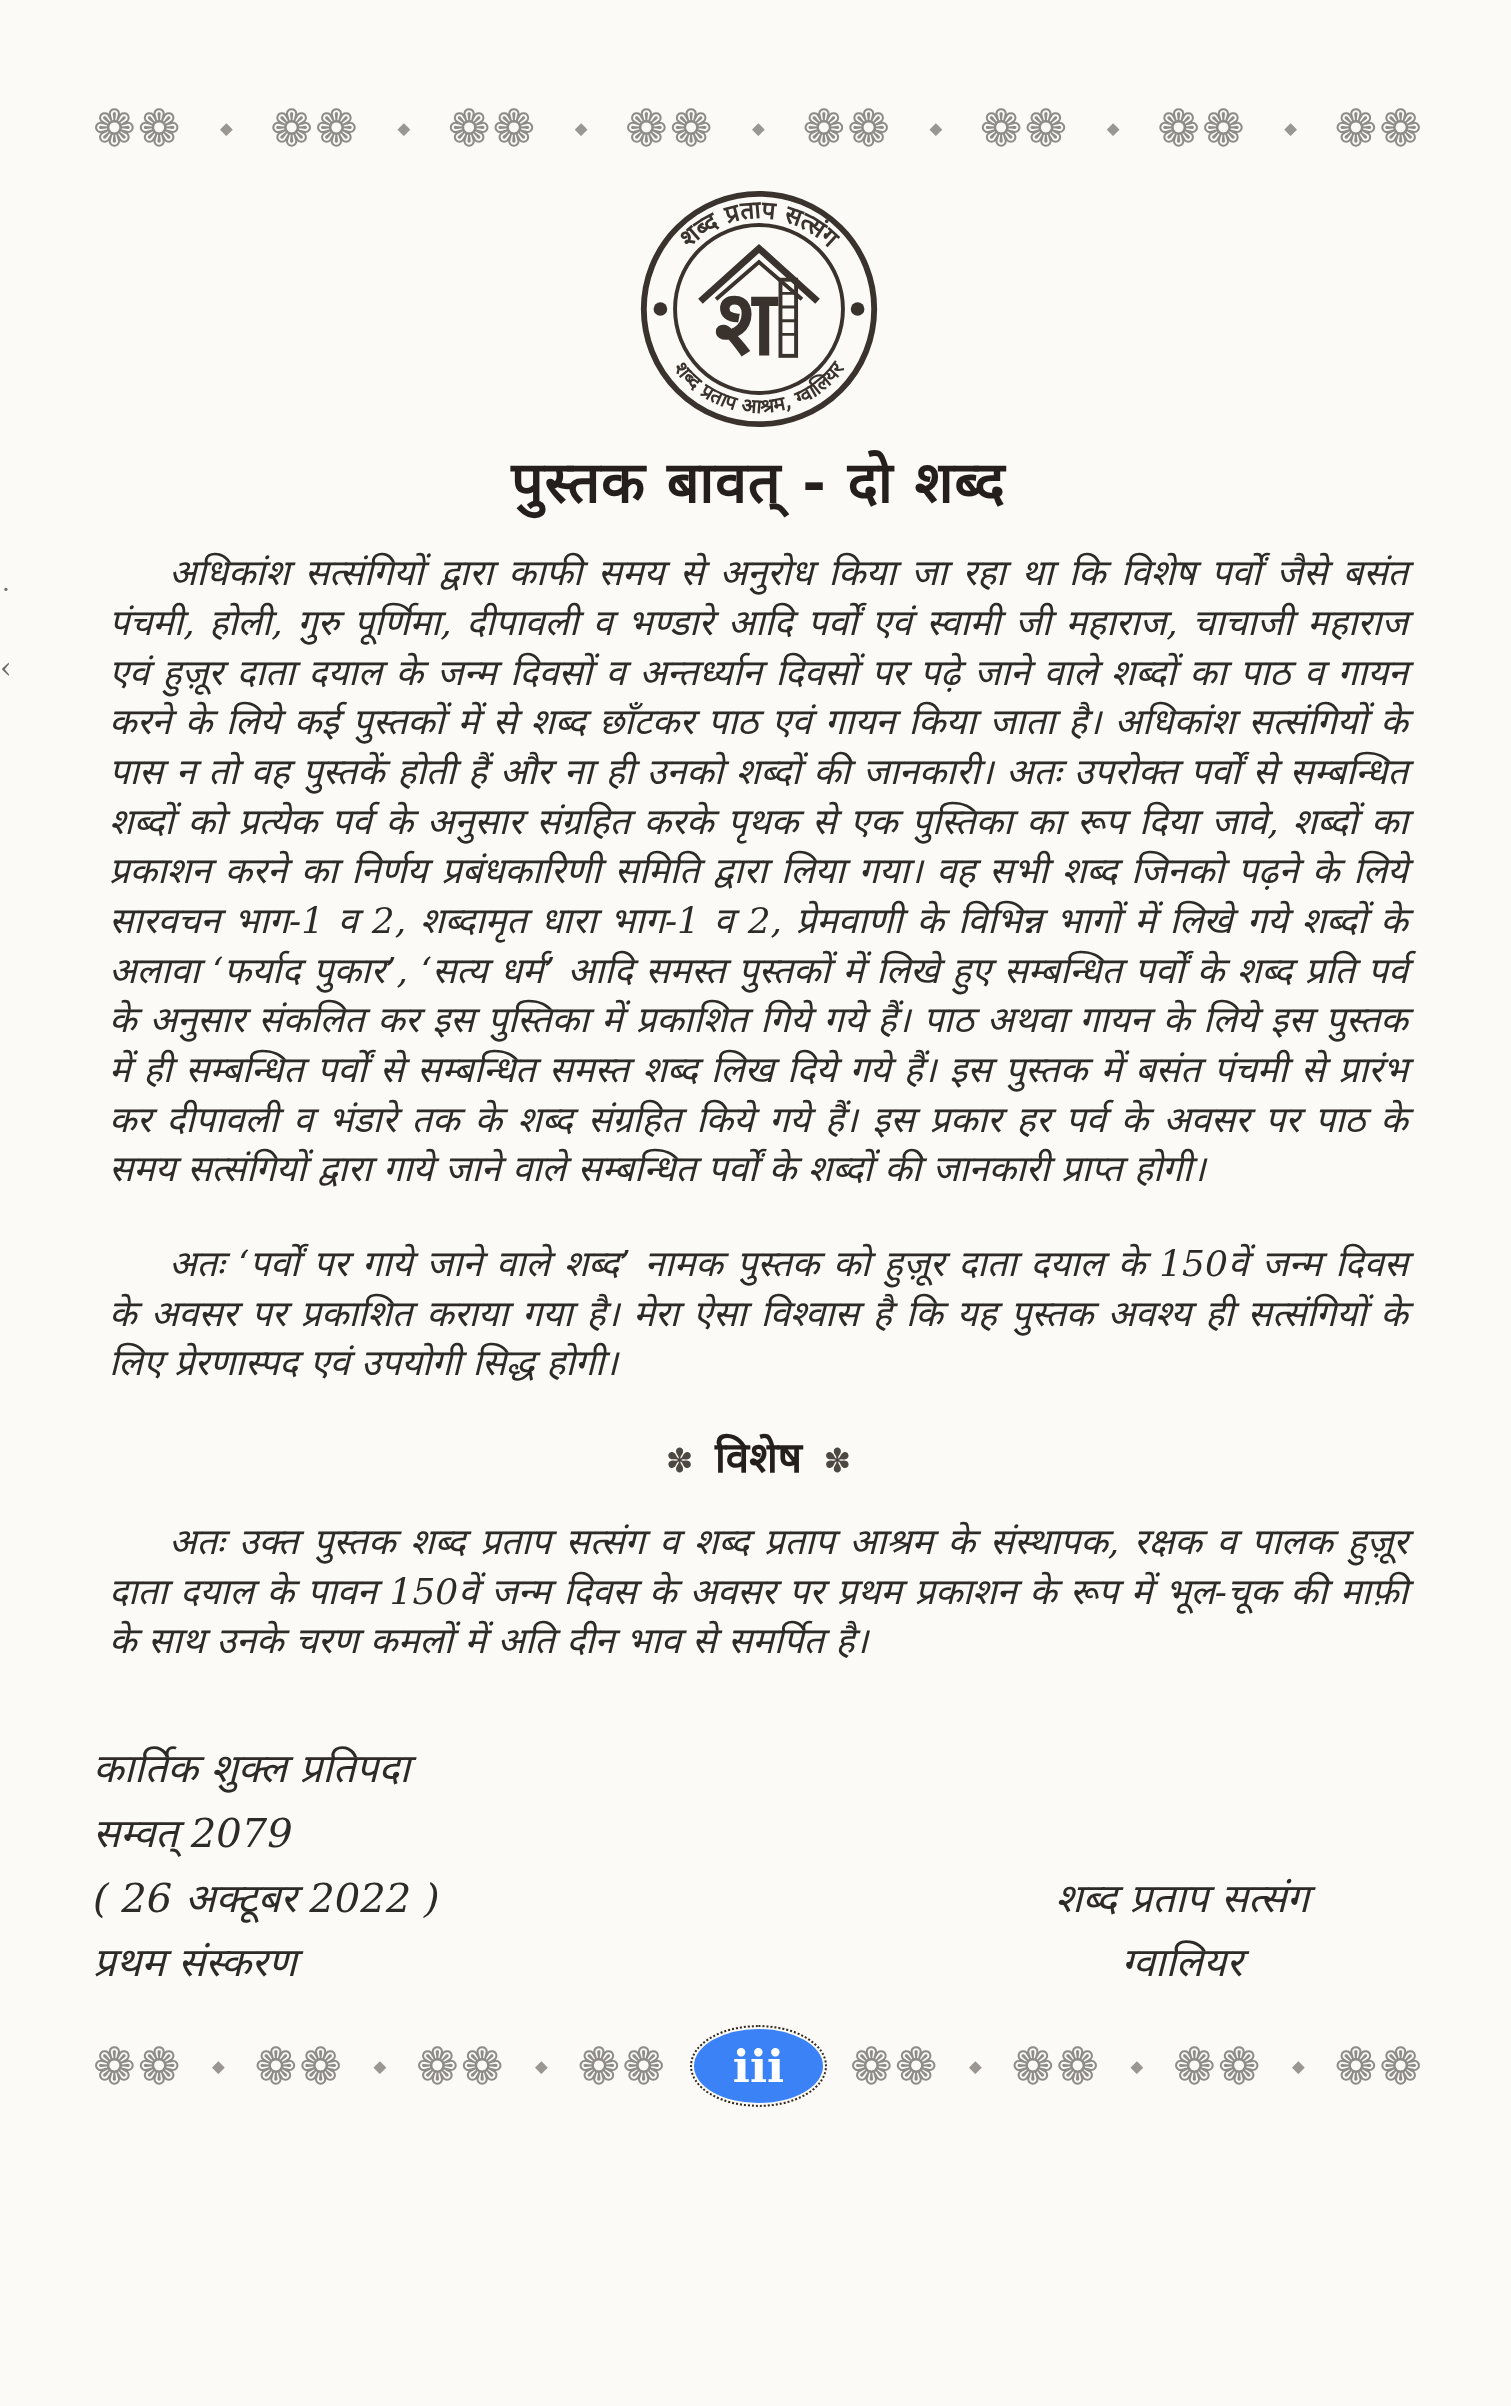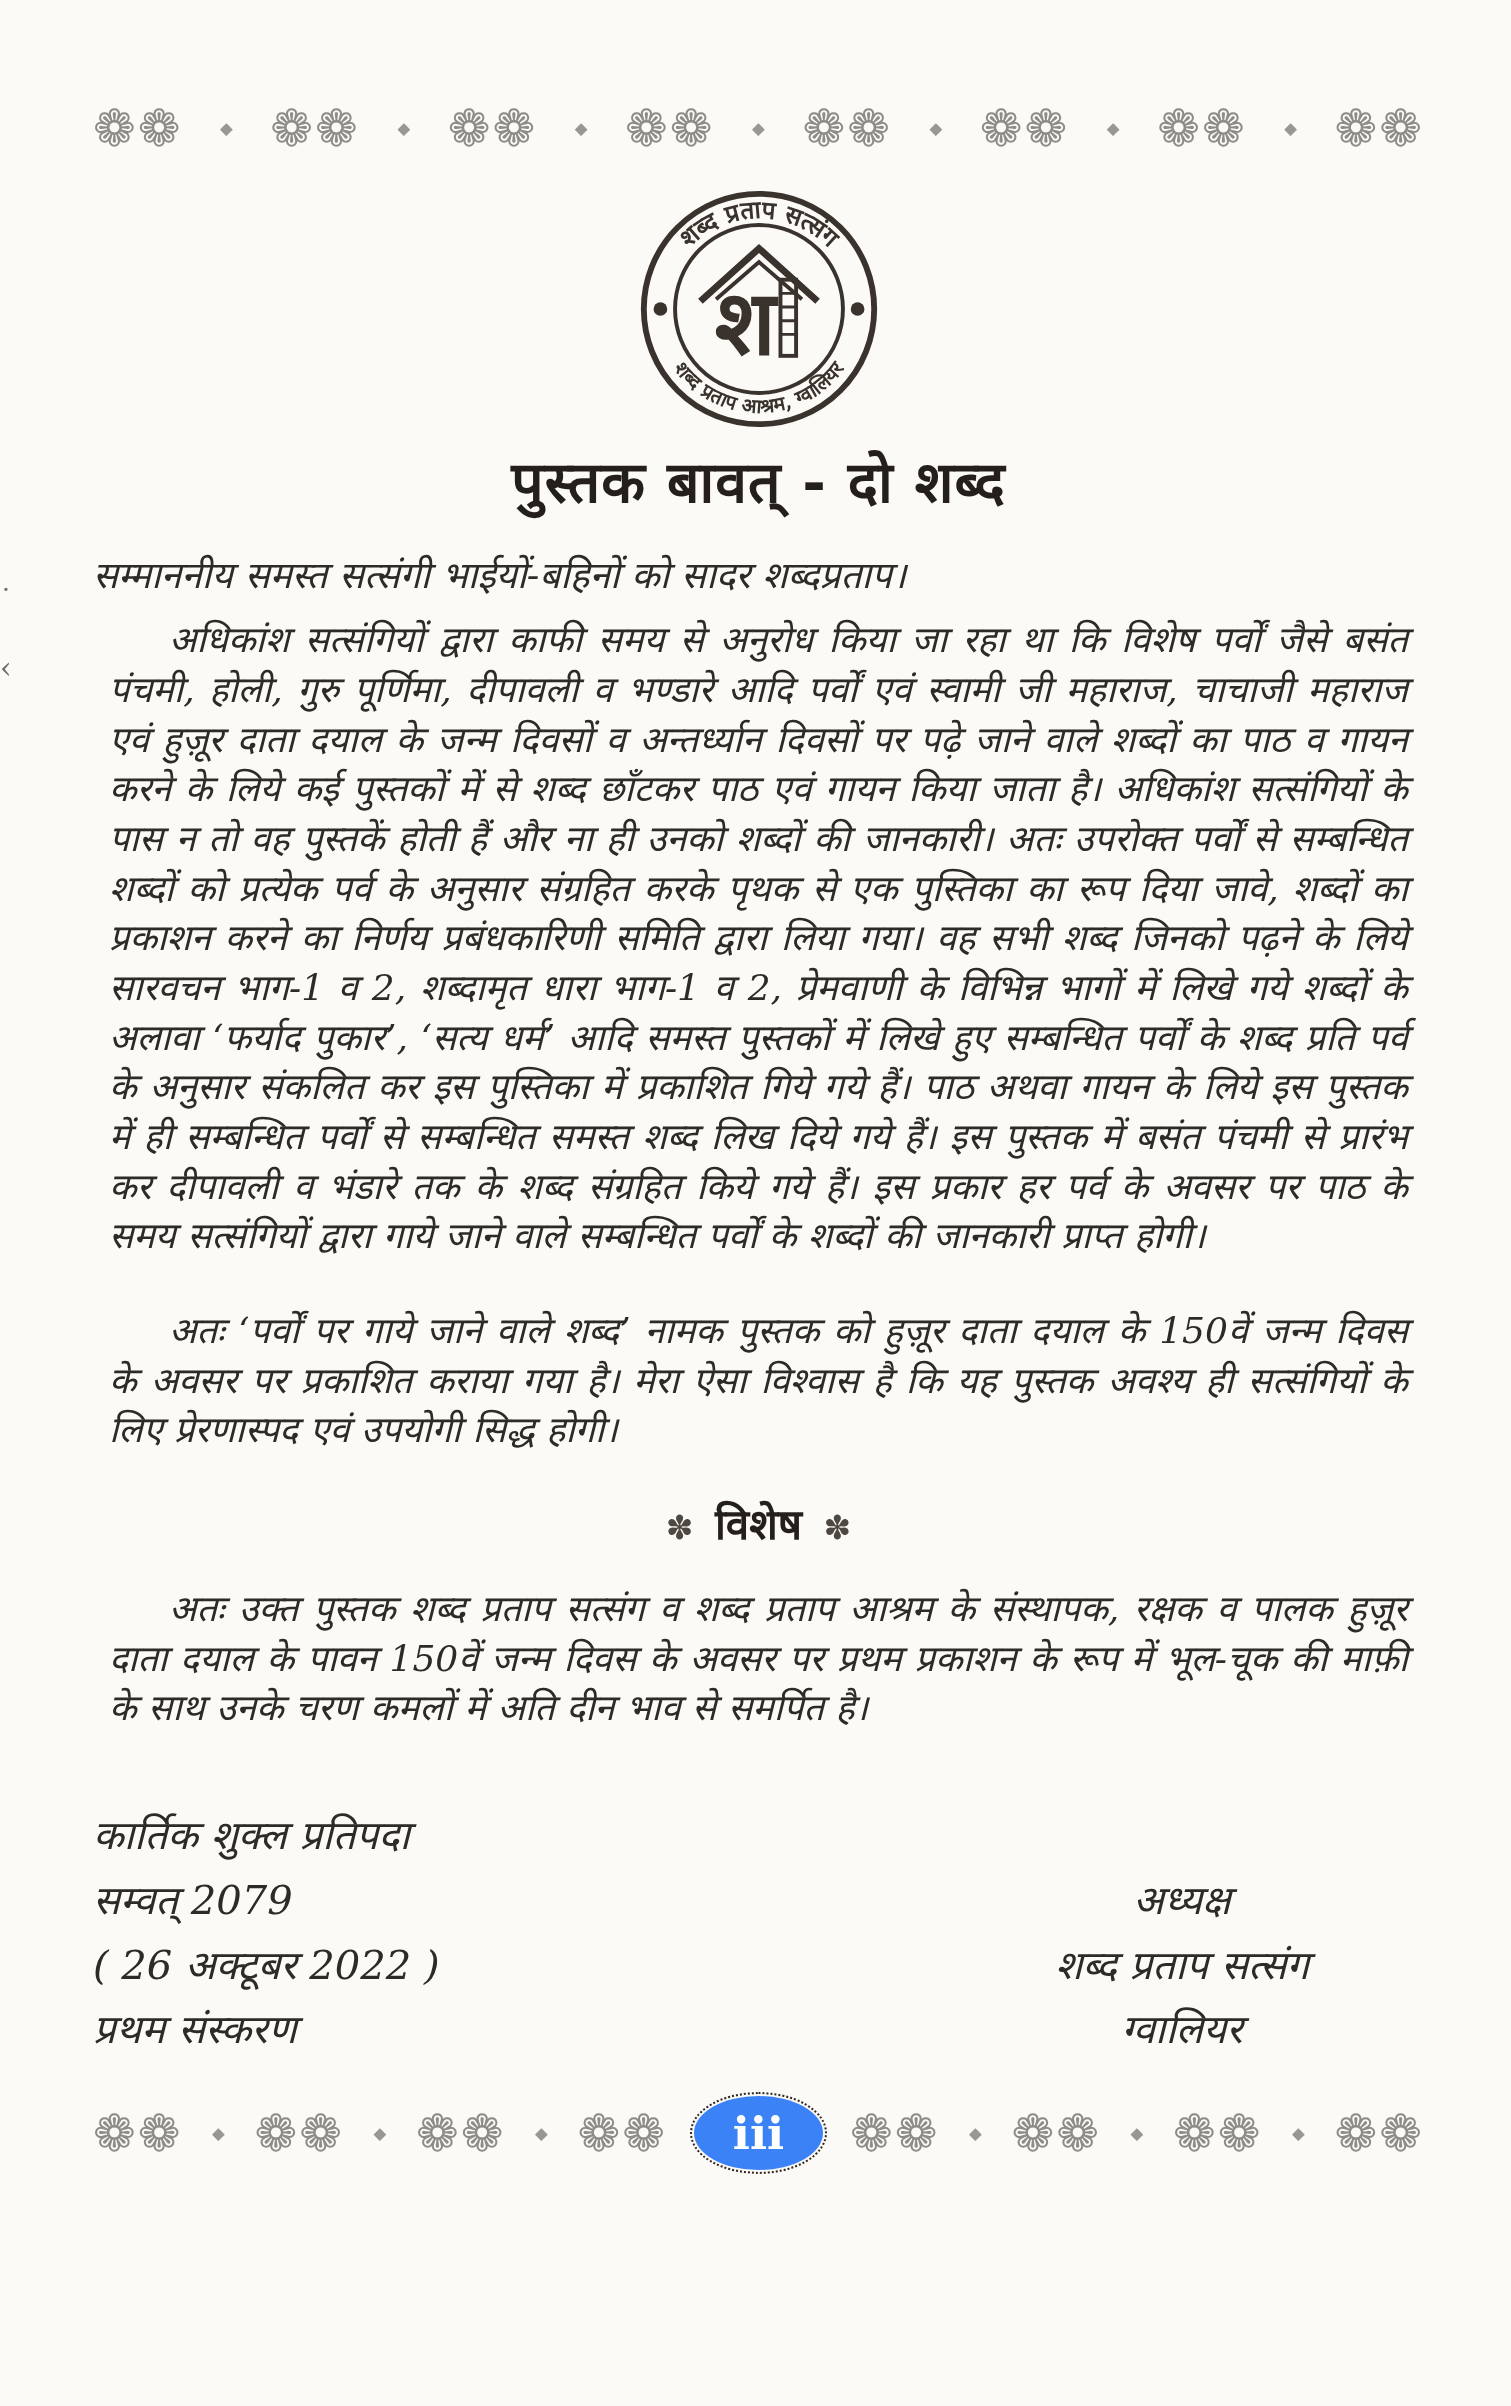--- a/index.html
+++ b/index.html
@@ -88,42 +88,40 @@
       <g>
         <rect x="22" y="-30" width="16" height="78" fill="none" stroke="#3a322c" stroke-width="4"></rect>
         <path d="M 22 -16 H 38 M 22 -2 H 38 M 22 12 H 38 M 22 26 H 38" stroke="#3a322c" stroke-width="3"></path>
       </g>
       <text x="-14" y="46" text-anchor="middle" font-size="92" font-weight="bold" fill="#3a322c">श</text>
     </svg>
   </div>
 
   <div class="title">पुस्तक बावत् - दो शब्द</div>
 
-  <div class="salutation">सम्माननीय समस्त सत्संगी भाईयों-बहिनों को सादर शब्दप्रताप।</div>
 
   <p class="para">अधिकांश सत्संगियों द्वारा काफी समय से अनुरोध किया जा रहा था कि विशेष पर्वों जैसे बसंत पंचमी, होली, गुरु पूर्णिमा, दीपावली व भण्डारे आदि पर्वों एवं स्वामी जी महाराज, चाचाजी महाराज एवं हुज़ूर दाता दयाल के जन्म दिवसों व अन्तर्ध्यान दिवसों पर पढ़े जाने वाले शब्दों का पाठ व गायन करने के लिये कई पुस्तकों में से शब्द छाँटकर पाठ एवं गायन किया जाता है। अधिकांश सत्संगियों के पास न तो वह पुस्तकें होती हैं और ना ही उनको शब्दों की जानकारी। अतः उपरोक्त पर्वों से सम्बन्धित शब्दों को प्रत्येक पर्व के अनुसार संग्रहित करके पृथक से एक पुस्तिका का रूप दिया जावे, शब्दों का प्रकाशन करने का निर्णय प्रबंधकारिणी समिति द्वारा लिया गया। वह सभी शब्द जिनको पढ़ने के लिये सारवचन भाग-1 व 2, शब्दामृत धारा भाग-1 व 2, प्रेमवाणी के विभिन्न भागों में लिखे गये शब्दों के अलावा ‘फर्याद पुकार’, ‘सत्य धर्म’ आदि समस्त पुस्तकों में लिखे हुए सम्बन्धित पर्वों के शब्द प्रति पर्व के अनुसार संकलित कर इस पुस्तिका में प्रकाशित गिये गये हैं। पाठ अथवा गायन के लिये इस पुस्तक में ही सम्बन्धित पर्वों से सम्बन्धित समस्त शब्द लिख दिये गये हैं। इस पुस्तक में बसंत पंचमी से प्रारंभ कर दीपावली व भंडारे तक के शब्द संग्रहित किये गये हैं। इस प्रकार हर पर्व के अवसर पर पाठ के समय सत्संगियों द्वारा गाये जाने वाले सम्बन्धित पर्वों के शब्दों की जानकारी प्राप्त होगी।</p>
   <p class="para gap-md">अतः ‘पर्वों पर गाये जाने वाले शब्द’ नामक पुस्तक को हुज़ूर दाता दयाल के 150वें जन्म दिवस के अवसर पर प्रकाशित कराया गया है। मेरा ऐसा विश्वास है कि यह पुस्तक अवश्य ही सत्संगियों के लिए प्रेरणास्पद एवं उपयोगी सिद्ध होगी।</p>
 
   <div class="special-heading">
     <span class="special-orn">✽</span>
     <span>विशेष</span>
     <span class="special-orn">✽</span>
   </div>
 
   <p class="para">अतः उक्त पुस्तक शब्द प्रताप सत्संग व शब्द प्रताप आश्रम के संस्थापक, रक्षक व पालक हुज़ूर दाता दयाल के पावन 150वें जन्म दिवस के अवसर पर प्रथम प्रकाशन के रूप में भूल-चूक की माफ़ी के साथ उनके चरण कमलों में अति दीन भाव से समर्पित है।</p>
 
   <div class="footer">
     <div class="footer-left">
         <div>कार्तिक शुक्ल प्रतिपदा</div>
         <div>सम्वत् 2079</div>
         <div>( 26 अक्टूबर 2022 )</div>
         <div>प्रथम संस्करण</div>
       </div>
     <div class="footer-right">
-        <div>अध्यक्ष</div>
         <div>शब्द प्रताप सत्संग</div>
         <div>ग्वालियर</div>
       </div>
   </div>
 
   <div class="bottom-row">
     <div class="orn-side">
         <span class="orn-cluster">❁❁</span>
         <span class="orn-sep">◆</span>
         <span class="orn-cluster">❁❁</span>

